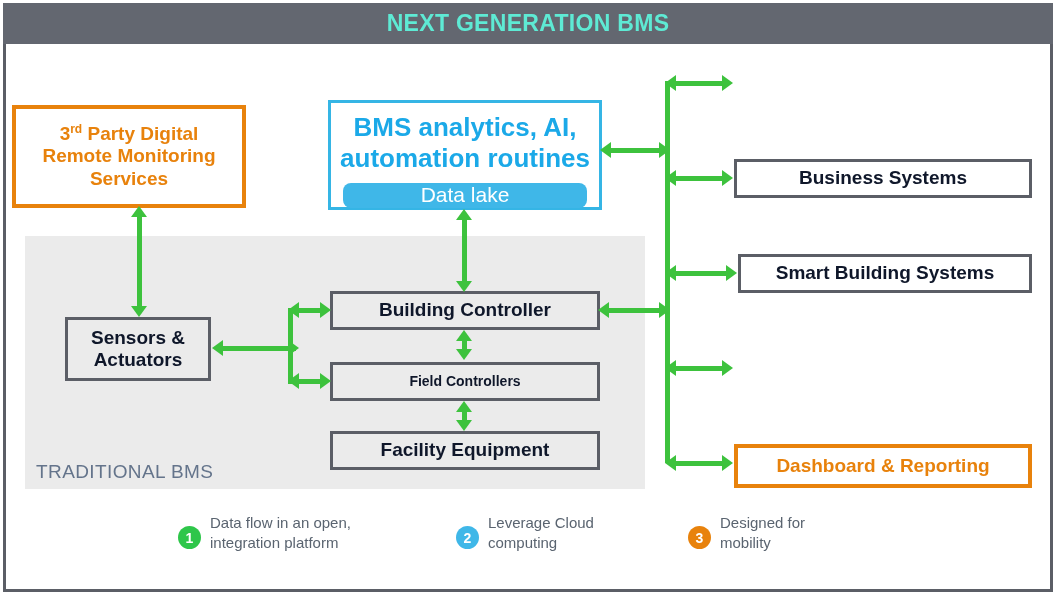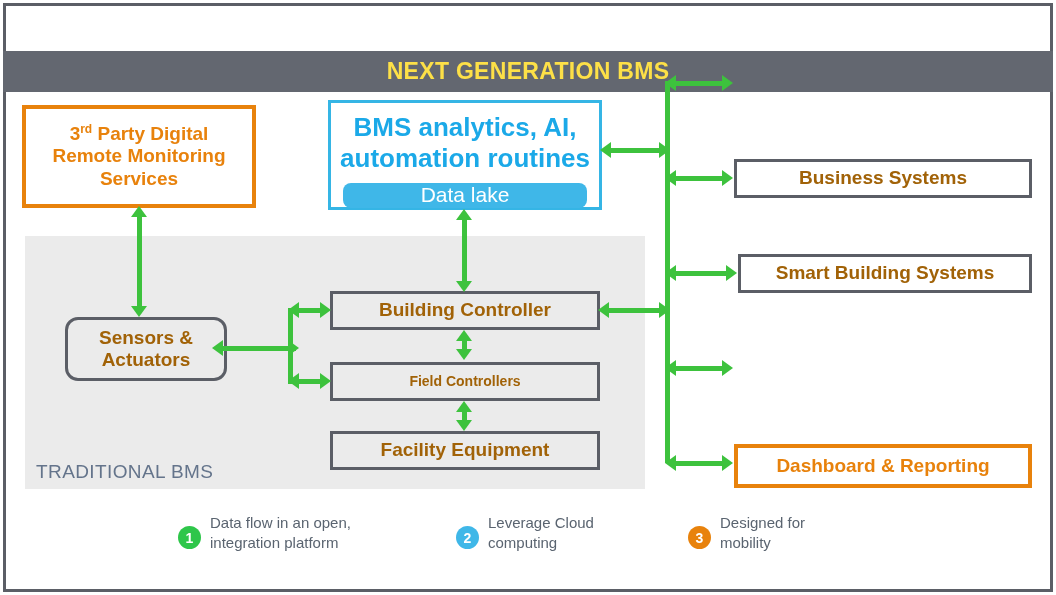--- a/index.html
+++ b/index.html
@@ -30,29 +30,28 @@
     background: #ffffff;
   }
   
   .title-bar {
     position: absolute;
     left: 3px;
     top: 3px;
     width: 1050px;
     height: 41px;
     background: #636770;
-    color: #fde047;
+    color: #5eead4;
     font-size: 23px;
     font-weight: bold;
     letter-spacing: 0.3px;
     display: flex;
     align-items: center;
     justify-content: center;
     box-sizing: border-box;
-    margin-top: 48px;
   }
   
   .panel {
     position: absolute;
     left: 25px;
     top: 236px;
     width: 620px;
     height: 253px;
     background: #ebebeb;
   }
@@ -71,21 +70,21 @@
     box-sizing: border-box;
     display: flex;
     align-items: center;
     justify-content: center;
     text-align: center;
     font-weight: bold;
     line-height: 1.18;
   }
   .node.gray {
     border: 3px solid #5b5e66;
-    color: #a16207;
+    color: #0f172a;
     background: transparent;
   }
   .node.orange {
     border: 4px solid #e8820c;
     color: #e8820c;
     background: #ffffff;
   }
   .node.blue-panel {
     border: 3px solid #35b5e5;
     background: #ffffff;
@@ -107,24 +106,24 @@
     background: #3fb7e8;
     border-radius: 8px;
     color: #ffffff;
     font-size: 21px;
     font-weight: normal;
     display: flex;
     align-items: center;
     justify-content: center;
   }
   
-  #node-third-party { left: 22px;  top: 105px; width: 234px; height: 103px; font-size: 19px; padding: 9px 6px; }
+  #node-third-party { left: 12px;  top: 105px; width: 234px; height: 103px; font-size: 19px; padding: 9px 6px; }
   #node-third-party sup { font-size: 12px; vertical-align: super; line-height: 0; }
   #node-analytics   { left: 328px; top: 100px; width: 274px; height: 110px; }
-  #node-sensors     { left: 65px;  top: 317px; width: 162px; height: 64px;  font-size: 19px; border-radius: 13px; }
+  #node-sensors     { left: 65px;  top: 317px; width: 146px; height: 64px;  font-size: 19px; }
   #node-building    { left: 330px; top: 291px; width: 270px; height: 39px;  font-size: 19px; }
   #node-field       { left: 330px; top: 362px; width: 270px; height: 39px;  font-size: 14px; }
   #node-facility    { left: 330px; top: 431px; width: 270px; height: 39px;  font-size: 19px; }
 
   #node-mobile      { left: 734px; top: 64px;  width: 298px; height: 39px; font-size: 19px; }
   #node-business    { left: 734px; top: 159px; width: 298px; height: 39px; font-size: 19px; }
   #node-smartsys    { left: 738px; top: 254px; width: 294px; height: 39px; font-size: 19px; }
   #node-smartapps   { left: 734px; top: 349px; width: 298px; height: 39px; font-size: 19px; }
   #node-dashboard   { left: 734px; top: 444px; width: 298px; height: 44px; font-size: 19px; }
 

